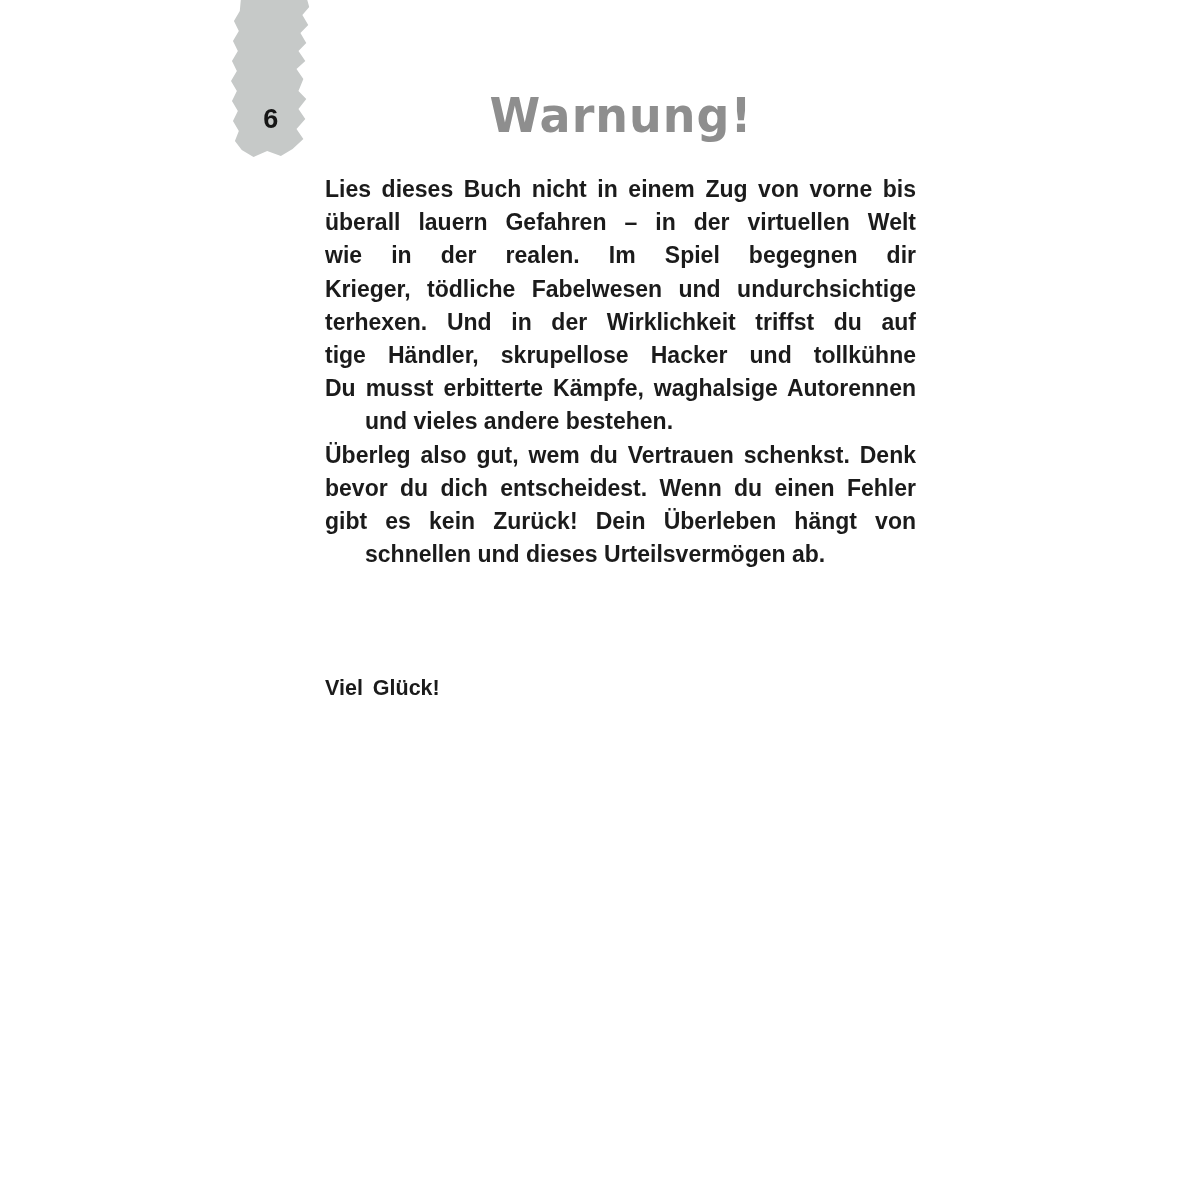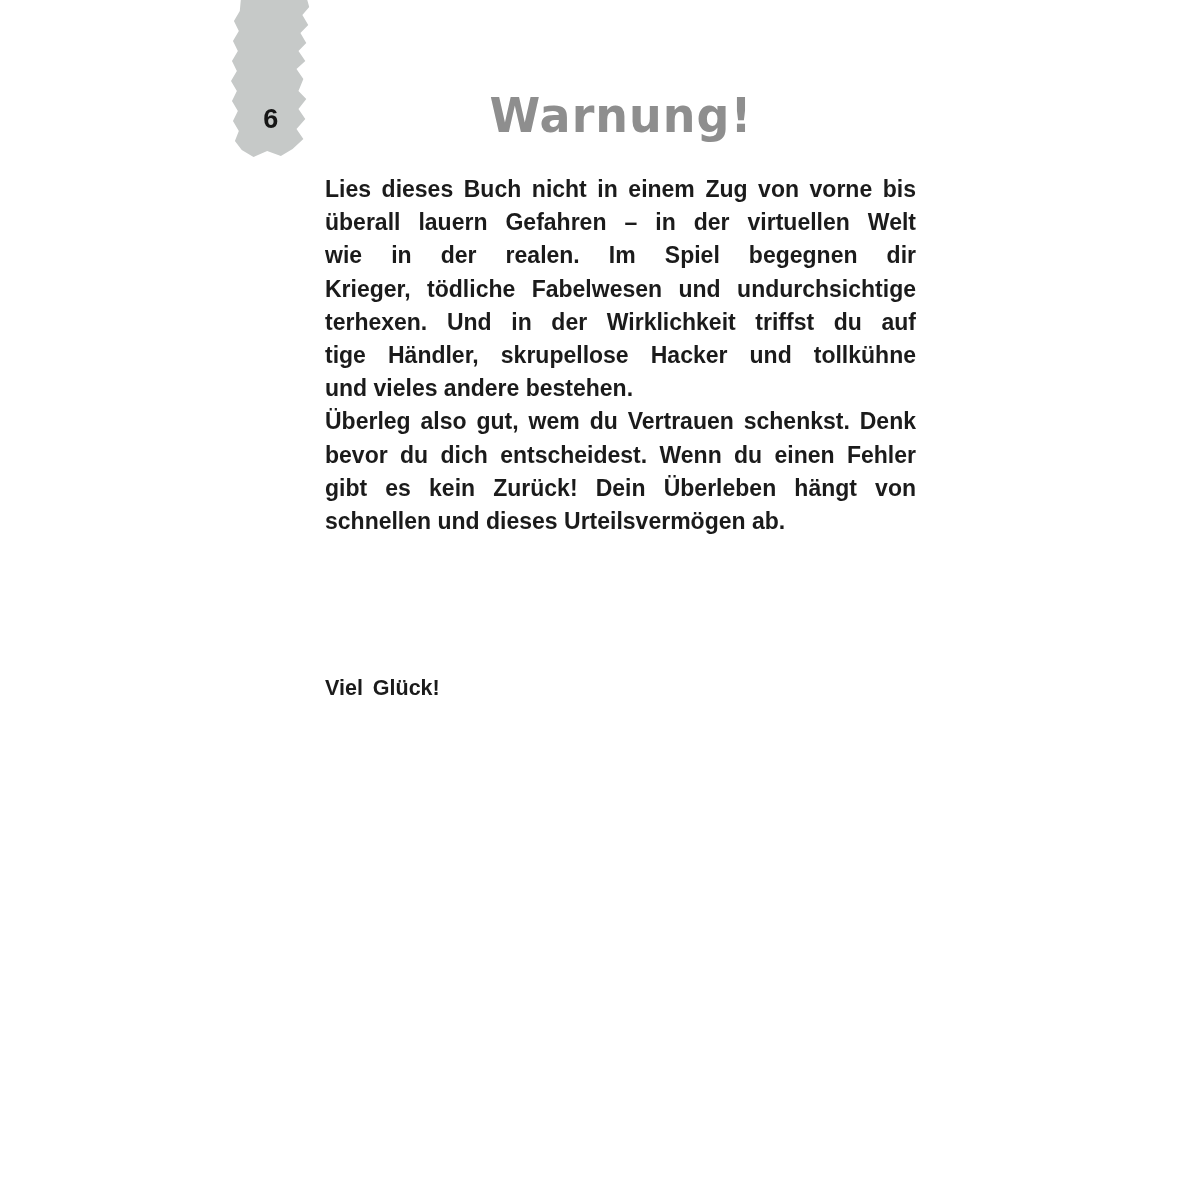--- a/index.html
+++ b/index.html
@@ -52,20 +52,21 @@
   }
   .text-line {
     text-align: justify;
     text-align-last: justify;
     white-space: normal;
     height: 33.2px;
     overflow: hidden;
   }
   .text-line.para-end {
     text-align-last: left;
+    margin-left: 40px;
   }
   .closing-text {
     position: absolute;
     left: 325px; top: 672px;
     font-size: 21.5px;
     font-weight: 700;
     color: #1b1b1b;
     line-height: 33.2px;
     word-spacing: 4px;
   }
@@ -83,20 +84,21 @@
 
   <div class="page-title">Warnung!</div>
 
   <div class="body-text">
       <div class="text-line">Lies dieses Buch nicht in einem Zug von vorne bis</div>
       <div class="text-line">überall lauern Gefahren – in der virtuellen Welt ebenso</div>
       <div class="text-line">wie in der realen. Im Spiel begegnen dir unbarmherzige</div>
       <div class="text-line">Krieger, tödliche Fabelwesen und undurchsichtige Kräu-</div>
       <div class="text-line">terhexen. Und in der Wirklichkeit triffst du auf zwielich-</div>
       <div class="text-line">tige Händler, skrupellose Hacker und tollkühne Ganoven.</div>
+      <div class="text-line">Du musst erbitterte Kämpfe, waghalsige Autorennen</div>
       <div class="text-line para-end">und vieles andere bestehen.</div>
       <div class="text-line">Überleg also gut, wem du Vertrauen schenkst. Denk nach,</div>
       <div class="text-line">bevor du dich entscheidest. Wenn du einen Fehler machst,</div>
       <div class="text-line">gibt es kein Zurück! Dein Überleben hängt von deinem</div>
       <div class="text-line para-end">schnellen und dieses Urteilsvermögen ab.</div>
     </div>
 
   <div class="closing-text">Viel Glück!</div>
 
 </div>

